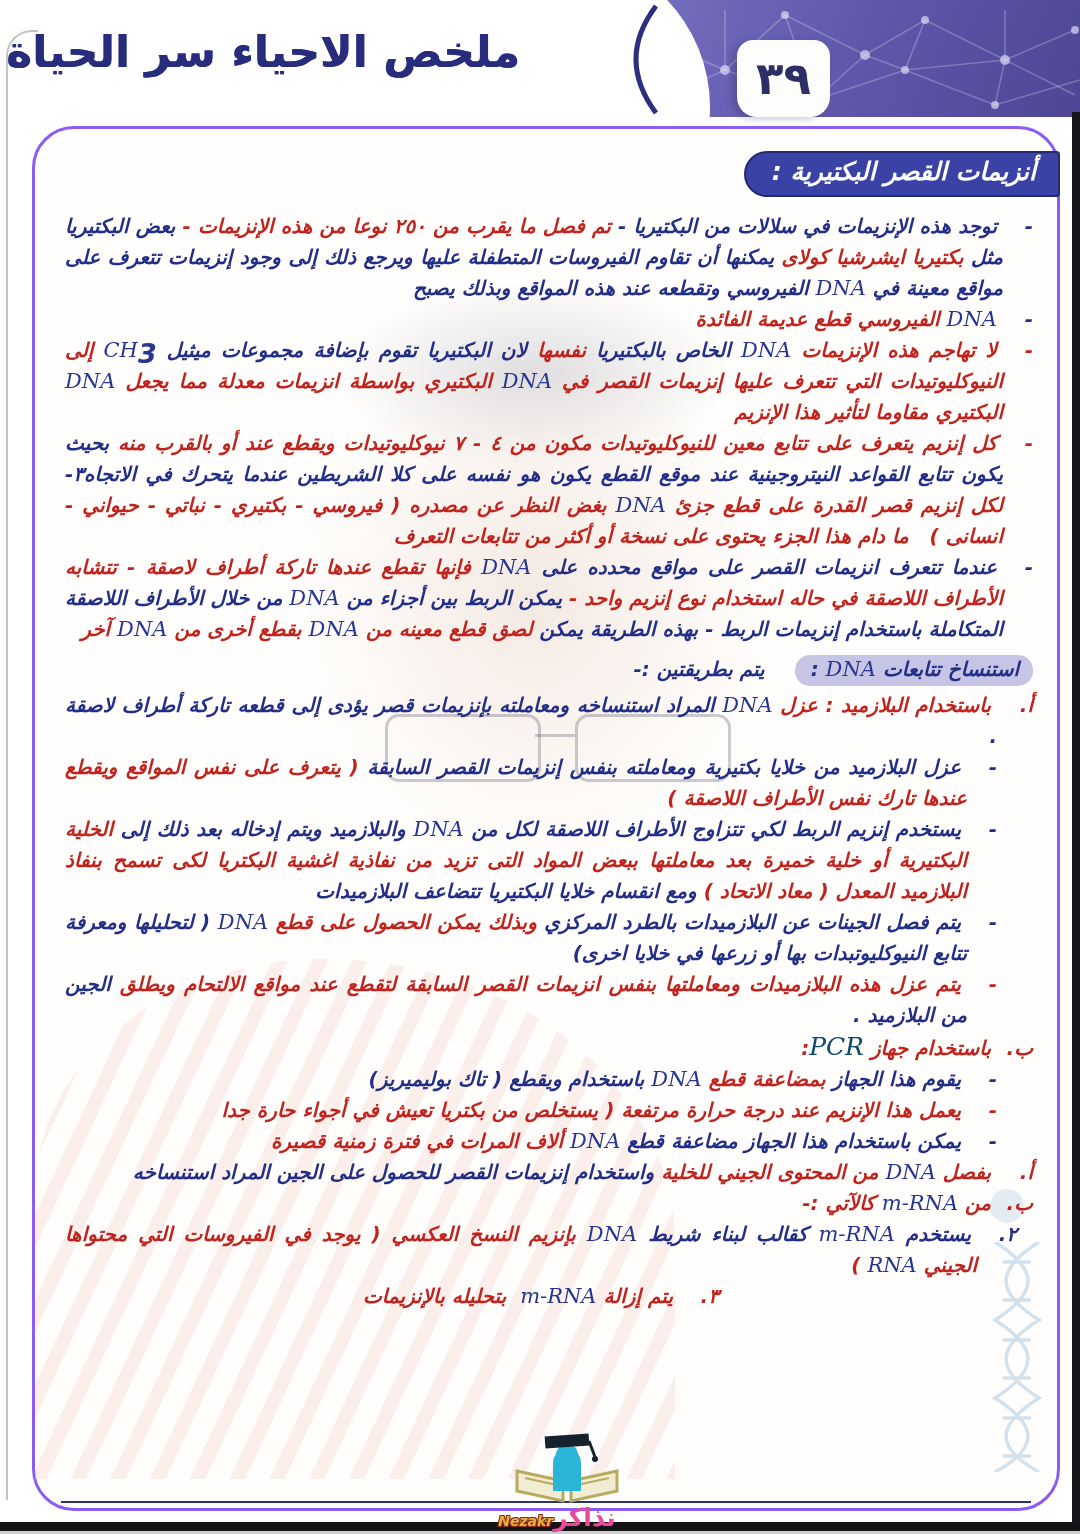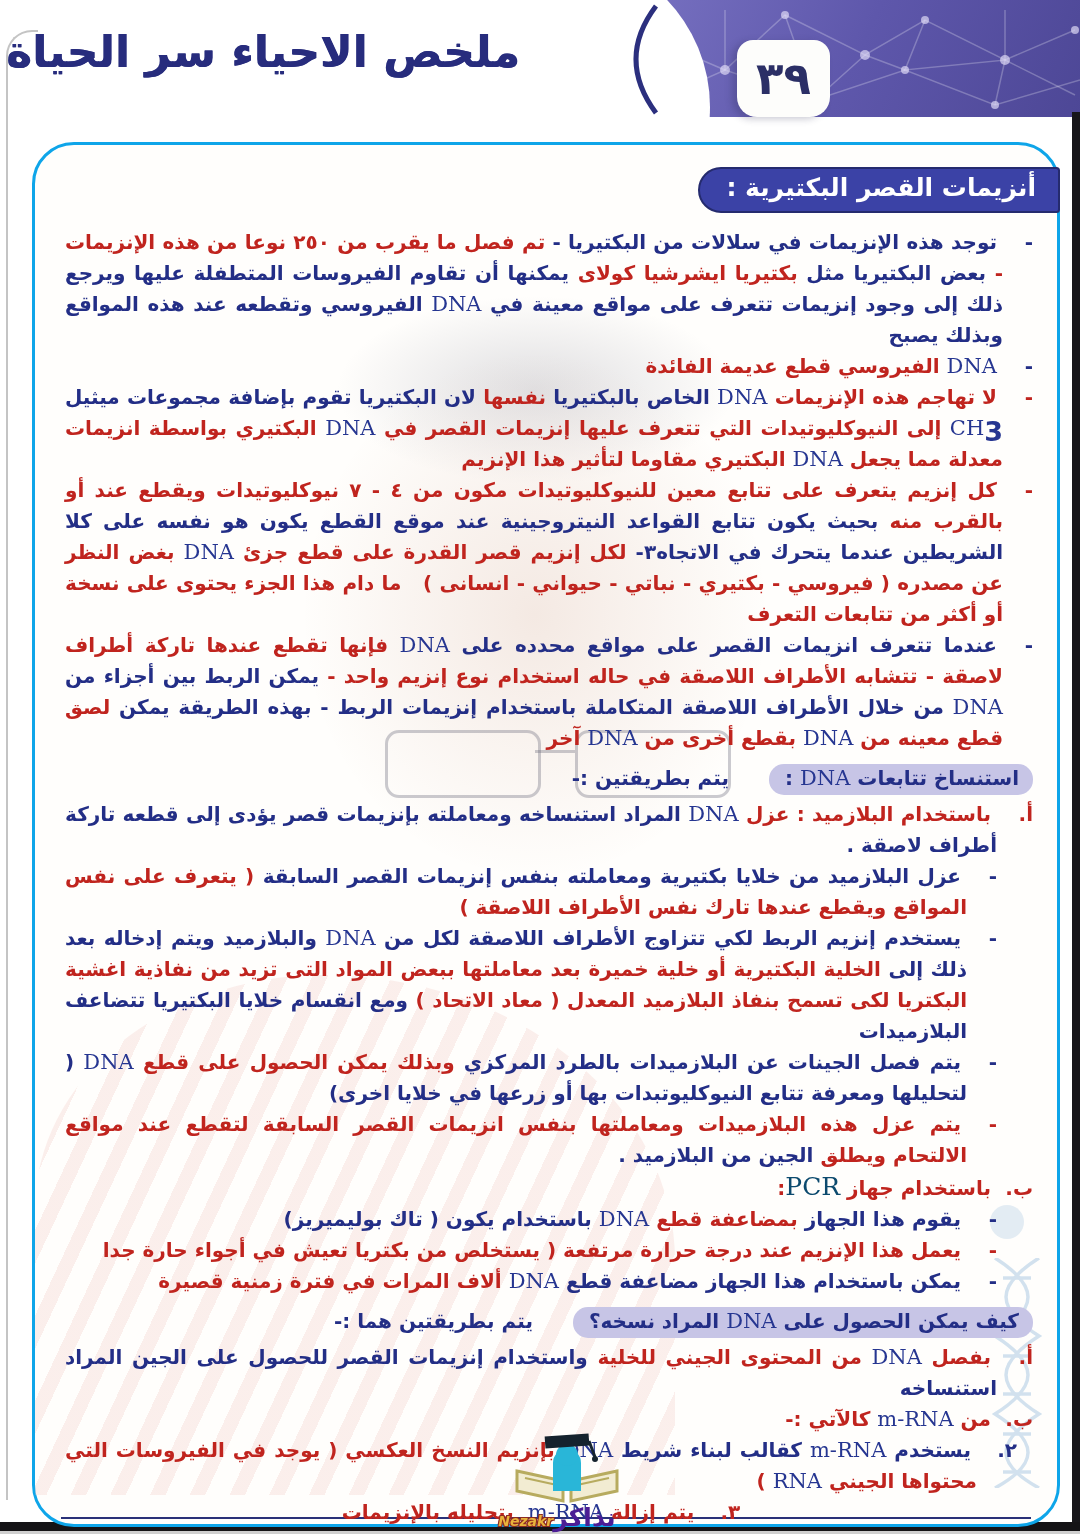--- a/index.html
+++ b/index.html
@@ -19,22 +19,22 @@
            border-radius:16px 16px 20px 20px;box-shadow:-5px 2px 7px rgba(40,40,80,.25);
            display:flex;align-items:center;justify-content:center;}
   #pagenum{font-size:45px;font-weight:bold;color:#2b2f66;}
   
   #scan-edge{position:absolute;left:6px;top:30px;width:30px;height:1468px;
              border-left:2px solid #c4c4c4;border-top:2px solid #c4c4c4;border-top-left-radius:26px;}
   #strip-right{position:absolute;right:0;top:112px;width:8px;height:1422px;background:#17161a;}
   #bar-bottom{position:absolute;left:0;top:1522px;width:1080px;height:9px;background:#141316;}
   #bar-bottom2{position:absolute;left:0;top:1531px;width:1080px;height:3px;background:#cfcfcf;}
   
-  #box{position:absolute;left:32px;top:142px;width:1022px;height:1379px;background:#fffefc;
-       border:3px solid #0ea5e9;border-radius:42px;}
+  #box{position:absolute;left:32px;top:126px;width:1022px;height:1379px;background:#fffefc;
+       border:3px solid #8b5cf6;border-radius:42px;font-style:italic;}
   #box:after{content:"";position:absolute;left:26px;right:26px;bottom:5px;border-bottom:2px solid #2a3178;}
   #badge{position:absolute;right:-3px;top:22px;background:#3b42a6;border:2px solid #252b6e;
          border-radius:26px 4px 4px 26px;color:#ffffff;font-weight:bold;font-size:25px;
          padding:4px 22px 9px 26px;direction:rtl;z-index:3;}
   #content{position:absolute;right:0;left:0;top:0;bottom:0;padding:82px 24px 0 30px;direction:rtl;
            font-size:20px;font-weight:bold;line-height:31px;z-index:2;}
   .blk{text-align:justify;white-space:pre-wrap;}
   .ind1{padding-right:30px;}
   .ind2{padding-right:36px;}
   .ind3{padding-right:66px;}
@@ -46,41 +46,41 @@
   .ind3 .mk{width:30px;margin-right:-30px;}
   .ind4 .mk{width:40px;margin-right:-40px;}
   .sg{white-space:pre-wrap;}
   .sg.b,.mk.b{color:#232e86;}
   .sg.r,.mk.r{color:#c0241e;}
   .sg.d{font-family:"DejaVu Serif","Liberation Serif",serif;font-weight:normal;color:#263691;font-size:21px;}
   .sg.dr{font-family:"DejaVu Serif","Liberation Serif",serif;font-weight:normal;color:#0c4a6e;font-size:25px;}
   .sg.d3{color:#263691;font-size:27px;font-weight:bold;vertical-align:-6px;line-height:20px;}
   .sec{margin:9px 0 5px;text-align:right;}
   .sec .hl{background:#c7c5e6;border-radius:15px;padding:2px 14px 5px 16px;}
-  .sec .gap{margin-right:40px;}
+  .sec .gap{margin-right:30px;}
   
   #wm{position:absolute;inset:0;pointer-events:none;z-index:1;}
   #wm div{position:absolute;}
   .wm-hair{left:300px;top:150px;width:400px;height:190px;border-radius:50%;
            background:radial-gradient(ellipse,rgba(150,150,162,.30),rgba(150,150,162,0) 70%);}
   .wm-face{left:270px;top:210px;width:460px;height:520px;border-radius:50%;
            background:radial-gradient(ellipse,rgba(235,216,206,.55),rgba(235,216,206,0) 72%);}
   .wm-glass{top:585px;width:150px;height:62px;border:3px solid rgba(105,105,122,.35);border-radius:14px;}
   .wm-gL{left:350px;} .wm-gR{left:540px;}
   .wm-bridge{left:500px;top:605px;width:40px;height:3px;background:rgba(105,105,122,.35);}
   .wm-shirt{left:0px;top:830px;width:640px;height:520px;opacity:.5;border-radius:45% 55% 0 0;
             background:repeating-linear-gradient(115deg,rgba(240,198,192,.55) 0 14px,rgba(255,255,255,0) 14px 36px);}
   .wm-dot{left:955px;top:1060px;width:34px;height:34px;border-radius:50%;background:rgba(174,203,227,.35);}
   #dna-doodle{position:absolute;right:4px;bottom:36px;opacity:.55;}
   
   #logo{position:absolute;left:462px;top:1433px;width:210px;text-align:center;z-index:6;}
   #logo-text{margin-top:-6px;direction:ltr;}
   #logo-en{font-style:italic;font-weight:bold;font-size:14px;color:#e8b33c;
            text-shadow:1px 1px 0 #8d2a20,-1px 1px 0 #8d2a20,1px -1px 0 #8d2a20,-1px -1px 0 #8d2a20;}
-  #logo-ar{font-weight:bold;font-size:25px;color:#4c1d95;margin-right:20px;}
+  #logo-ar{font-weight:bold;font-size:25px;color:#ec4899;margin-right:20px;}
 </style>
 </head>
 <body>
 
 <div id="page">
 
   <div id="hdr">
     <div id="banner">
       <svg width="505" height="117">
         <g stroke="rgba(255,255,255,0.25)" stroke-width="1.5" fill="none">
@@ -153,24 +153,23 @@
         <div class="blk ind1"><span class="mk r">-</span><span class="sg r">لا تهاجم هذه الإنزيمات </span><span class="sg d">DNA</span><span class="sg b"> الخاص بالبكتيريا </span><span class="sg r">نفسها </span><span class="sg b">لان البكتيريا تقوم بإضافة مجموعات ميثيل </span><span class="sg d">CH</span><span class="sg d3">3</span><span class="sg r"> إلى النيوكليوتيدات التي تتعرف عليها إنزيمات القصر في </span><span class="sg d">DNA</span><span class="sg r"> البكتيري بواسطة انزيمات معدلة مما يجعل </span><span class="sg d">DNA</span><span class="sg r"> البكتيري مقاوما لتأثير هذا الإنزيم</span></div>
         <div class="blk ind1"><span class="mk r">-</span><span class="sg r">كل إنزيم يتعرف على تتابع معين للنيوكليوتيدات مكون من ٤ - ٧ نيوكليوتيدات ويقطع عند أو بالقرب منه </span><span class="sg b">بحيث يكون تتابع القواعد النيتروجينية عند موقع القطع يكون هو نفسه على كلا الشريطين عندما يتحرك في الاتجاه٣- </span><span class="sg r">لكل إنزيم قصر القدرة على قطع جزئ </span><span class="sg d">DNA</span><span class="sg r"> بغض النظر عن مصدره ( فيروسي - بكتيري - نباتي - حيواني - انسانى )   ما دام هذا الجزء يحتوى على نسخة أو أكثر من تتابعات التعرف</span></div>
         <div class="blk ind1"><span class="mk b">-</span><span class="sg b">عندما تتعرف انزيمات القصر على مواقع محدده على </span><span class="sg d">DNA</span><span class="sg r"> فإنها تقطع عندها تاركة أطراف لاصقة - تتشابه الأطراف اللاصقة في حاله استخدام نوع إنزيم واحد - </span><span class="sg b">يمكن الربط بين أجزاء من </span><span class="sg d">DNA</span><span class="sg b"> من خلال الأطراف اللاصقة المتكاملة باستخدام إنزيمات الربط - بهذه الطريقة يمكن </span><span class="sg r">لصق قطع معينه من </span><span class="sg d">DNA</span><span class="sg r"> بقطع أخرى من </span><span class="sg d">DNA</span><span class="sg r"> آخر</span></div>
         <div class="sec"><span class="hl"><span class="sg b">استنساخ تتابعات </span><span class="sg d">DNA</span><span class="sg b"> :</span></span><span class="gap sg b"><span class="sg b">يتم بطريقتين :-</span></span></div>
         <div class="blk ind2"><span class="mk r">أ.</span><span class="sg r">باستخدام البلازميد : عزل </span><span class="sg d">DNA</span><span class="sg b"> المراد استنساخه ومعاملته بإنزيمات قصر يؤدى إلى قطعه تاركة أطراف لاصقة .</span></div>
         <div class="blk ind3"><span class="mk b">-</span><span class="sg b">عزل البلازميد من خلايا بكتيرية ومعاملته بنفس إنزيمات القصر السابقة </span><span class="sg r">( يتعرف على نفس المواقع ويقطع عندها تارك نفس الأطراف اللاصقة )</span></div>
         <div class="blk ind3"><span class="mk b">-</span><span class="sg b">يستخدم إنزيم الربط لكي تتزاوج الأطراف اللاصقة لكل من </span><span class="sg d">DNA</span><span class="sg b"> والبلازميد ويتم إدخاله بعد ذلك إلى </span><span class="sg r">الخلية البكتيرية أو خلية خميرة بعد معاملتها ببعض المواد التى تزيد من نفاذية اغشية البكتريا لكى تسمح بنفاذ البلازميد المعدل ( معاد الاتحاد ) </span><span class="sg b">ومع انقسام خلايا البكتيريا تتضاعف البلازميدات</span></div>
         <div class="blk ind3"><span class="mk b">-</span><span class="sg b">يتم فصل الجينات عن البلازميدات بالطرد المركزي </span><span class="sg r">وبذلك يمكن الحصول على قطع </span><span class="sg d">DNA</span><span class="sg b"> ( لتحليلها ومعرفة تتابع النيوكليوتبدات بها أو زرعها في خلايا اخرى)</span></div>
         <div class="blk ind3"><span class="mk r">-</span><span class="sg r">يتم عزل هذه البلازميدات ومعاملتها بنفس انزيمات القصر السابقة لتقطع عند مواقع الالتحام ويطلق </span><span class="sg b">الجين من البلازميد .</span></div>
         <div class="blk ind2"><span class="mk r">ب.</span><span class="sg r">باستخدام جهاز </span><span class="sg dr">PCR</span><span class="sg r">:</span></div>
-        <div class="blk ind3"><span class="mk b">-</span><span class="sg b">يقوم هذا الجهاز </span><span class="sg r">بمضاعفة قطع </span><span class="sg d">DNA</span><span class="sg b"> باستخدام يكون ( تاك بوليميريز)</span></div>
+        <div class="blk ind3"><span class="mk b">-</span><span class="sg b">يقوم هذا الجهاز </span><span class="sg r">بمضاعفة قطع </span><span class="sg d">DNA</span><span class="sg b"> باستخدام ويقطع ( تاك بوليميريز)</span></div>
         <div class="blk ind3"><span class="mk r">-</span><span class="sg r">يعمل هذا الإنزيم عند درجة حرارة مرتفعة ( يستخلص من بكتريا تعيش في أجواء حارة جدا</span></div>
         <div class="blk ind3"><span class="mk b">-</span><span class="sg b">يمكن باستخدام هذا الجهاز مضاعفة قطع </span><span class="sg d">DNA</span><span class="sg r"> ألاف المرات في فترة زمنية قصيرة</span></div>
-        <div class="sec"><span class="hl"><span class="sg b">كيف يمكن الحصول على </span><span class="sg d">DNA</span><span class="sg b"> المراد نسخه؟</span></span><span class="gap sg b"><span class="sg b">يتم بطريقتين هما :-</span></span></div>
         <div class="blk ind2"><span class="mk r">أ.</span><span class="sg r">بفصل </span><span class="sg d">DNA</span><span class="sg r"> من المحتوى الجيني للخلية </span><span class="sg b">واستخدام إنزيمات القصر للحصول على الجين المراد استنساخه</span></div>
         <div class="blk ind2"><span class="mk r">ب.</span><span class="sg r">من </span><span class="sg d">m-RNA</span><span class="sg r"> كالآتي :-</span></div>
         <div class="blk ind4"><span class="mk b">٢.</span><span class="sg b">يستخدم </span><span class="sg d">m-RNA</span><span class="sg b"> كقالب لبناء شريط </span><span class="sg d">DNA</span><span class="sg r"> بإنزيم النسخ العكسي ( يوجد في الفيروسات التي محتواها الجيني </span><span class="sg d">RNA</span><span class="sg r"> )</span></div>
         <div class="blk ind4 center"><span class="mk r">٣.</span><span class="sg r">يتم إزالة </span><span class="sg d">m-RNA</span><span class="sg r">  بتحليله بالإنزيمات</span></div>
       </div>
   </div>
 
   <div id="logo">
     <svg width="120" height="72" viewBox="0 0 120 72">
       <path d="M10,38 L56,48 L56,68 L10,58 Z" fill="#f2ecd2" stroke="#b7ab5f" stroke-width="3"></path>

